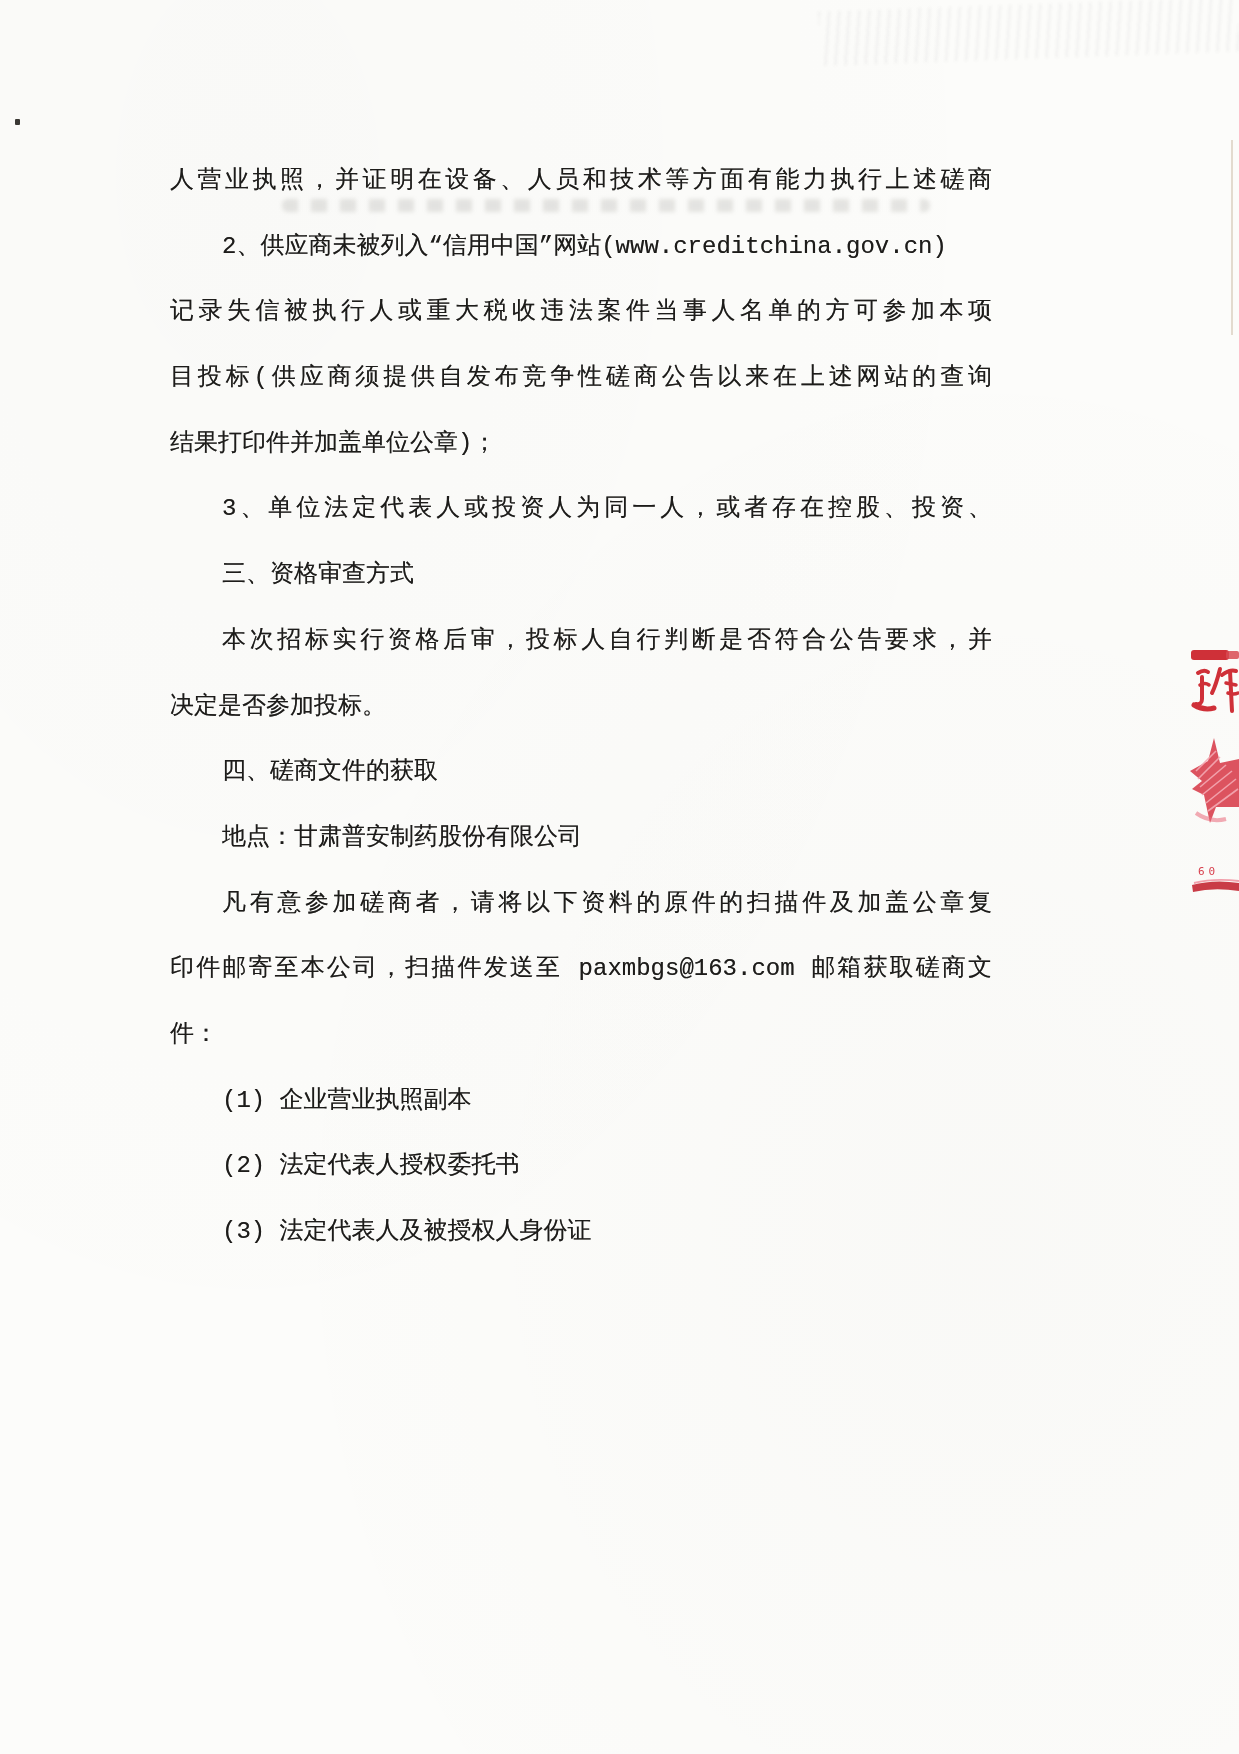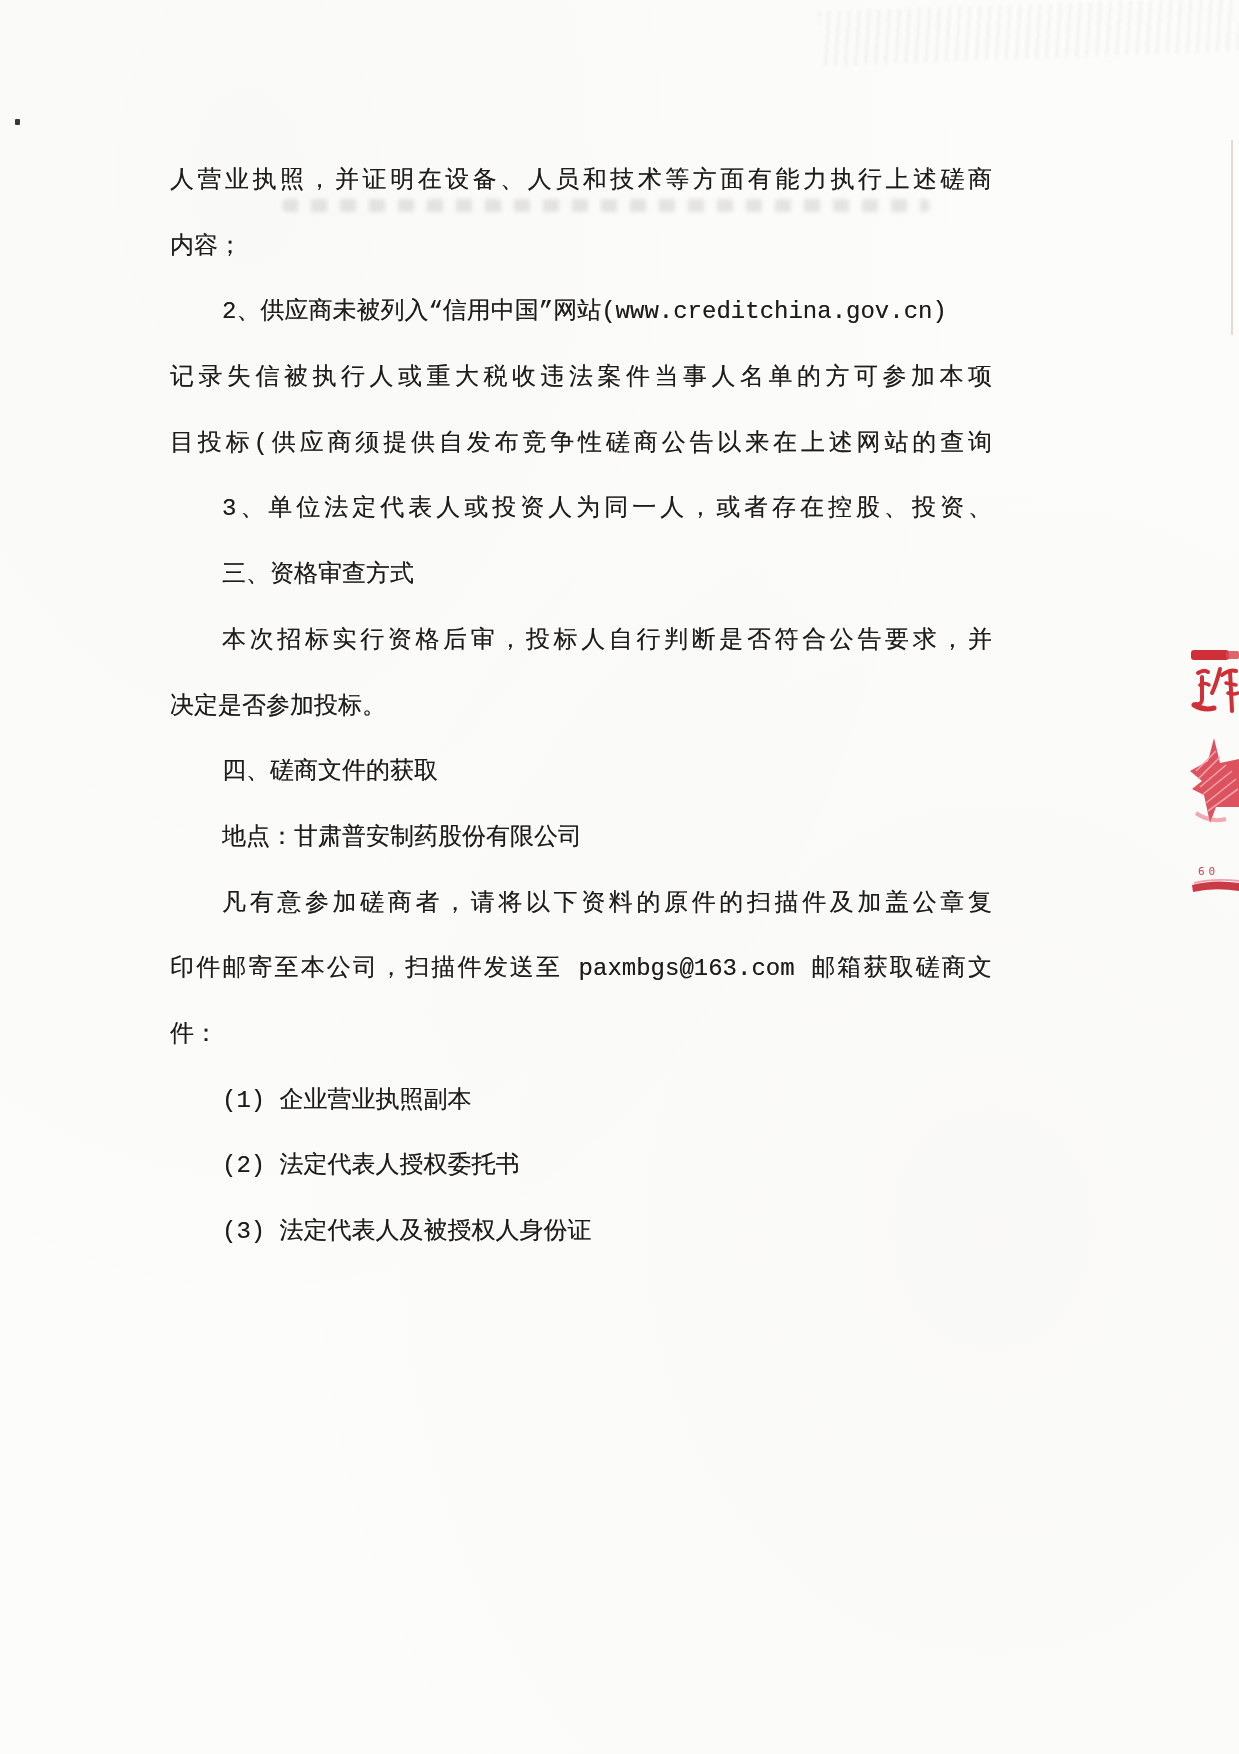--- a/index.html
+++ b/index.html
@@ -50,24 +50,24 @@
 
 <div class="page">
 
   <div class="pencil-noise"></div>
   <div class="speck"></div>
   <div class="ghost-band"></div>
   <div class="edge-line"></div>
 
   <div class="textblock">
     <div class="line j">人营业执照，并证明在设备、人员和技术等方面有能力执行上述磋商</div>
-    <div class="line">内容；</div>
     <div class="line indent">2、供应商未被列入“信用中国”网站(www.creditchina.gov.cn)</div>
     <div class="line j">记录失信被执行人或重大税收违法案件当事人名单的方可参加本项</div>
     <div class="line j">目投标(供应商须提供自发布竞争性磋商公告以来在上述网站的查询</div>
+    <div class="line">结果打印件并加盖单位公章)；</div>
     <div class="line indent j">3、单位法定代表人或投资人为同一人，或者存在控股、投资、</div>
     <div class="line indent bold">三、资格审查方式</div>
     <div class="line indent j">本次招标实行资格后审，投标人自行判断是否符合公告要求，并</div>
     <div class="line">决定是否参加投标。</div>
     <div class="line indent bold">四、磋商文件的获取</div>
 
 
     <div class="line indent">地点：甘肃普安制药股份有限公司</div>
     <div class="line indent j">凡有意参加磋商者，请将以下资料的原件的扫描件及加盖公章复</div>
     <div class="line j">印件邮寄至本公司，扫描件发送至 paxmbgs@163.com 邮箱获取磋商文</div>

